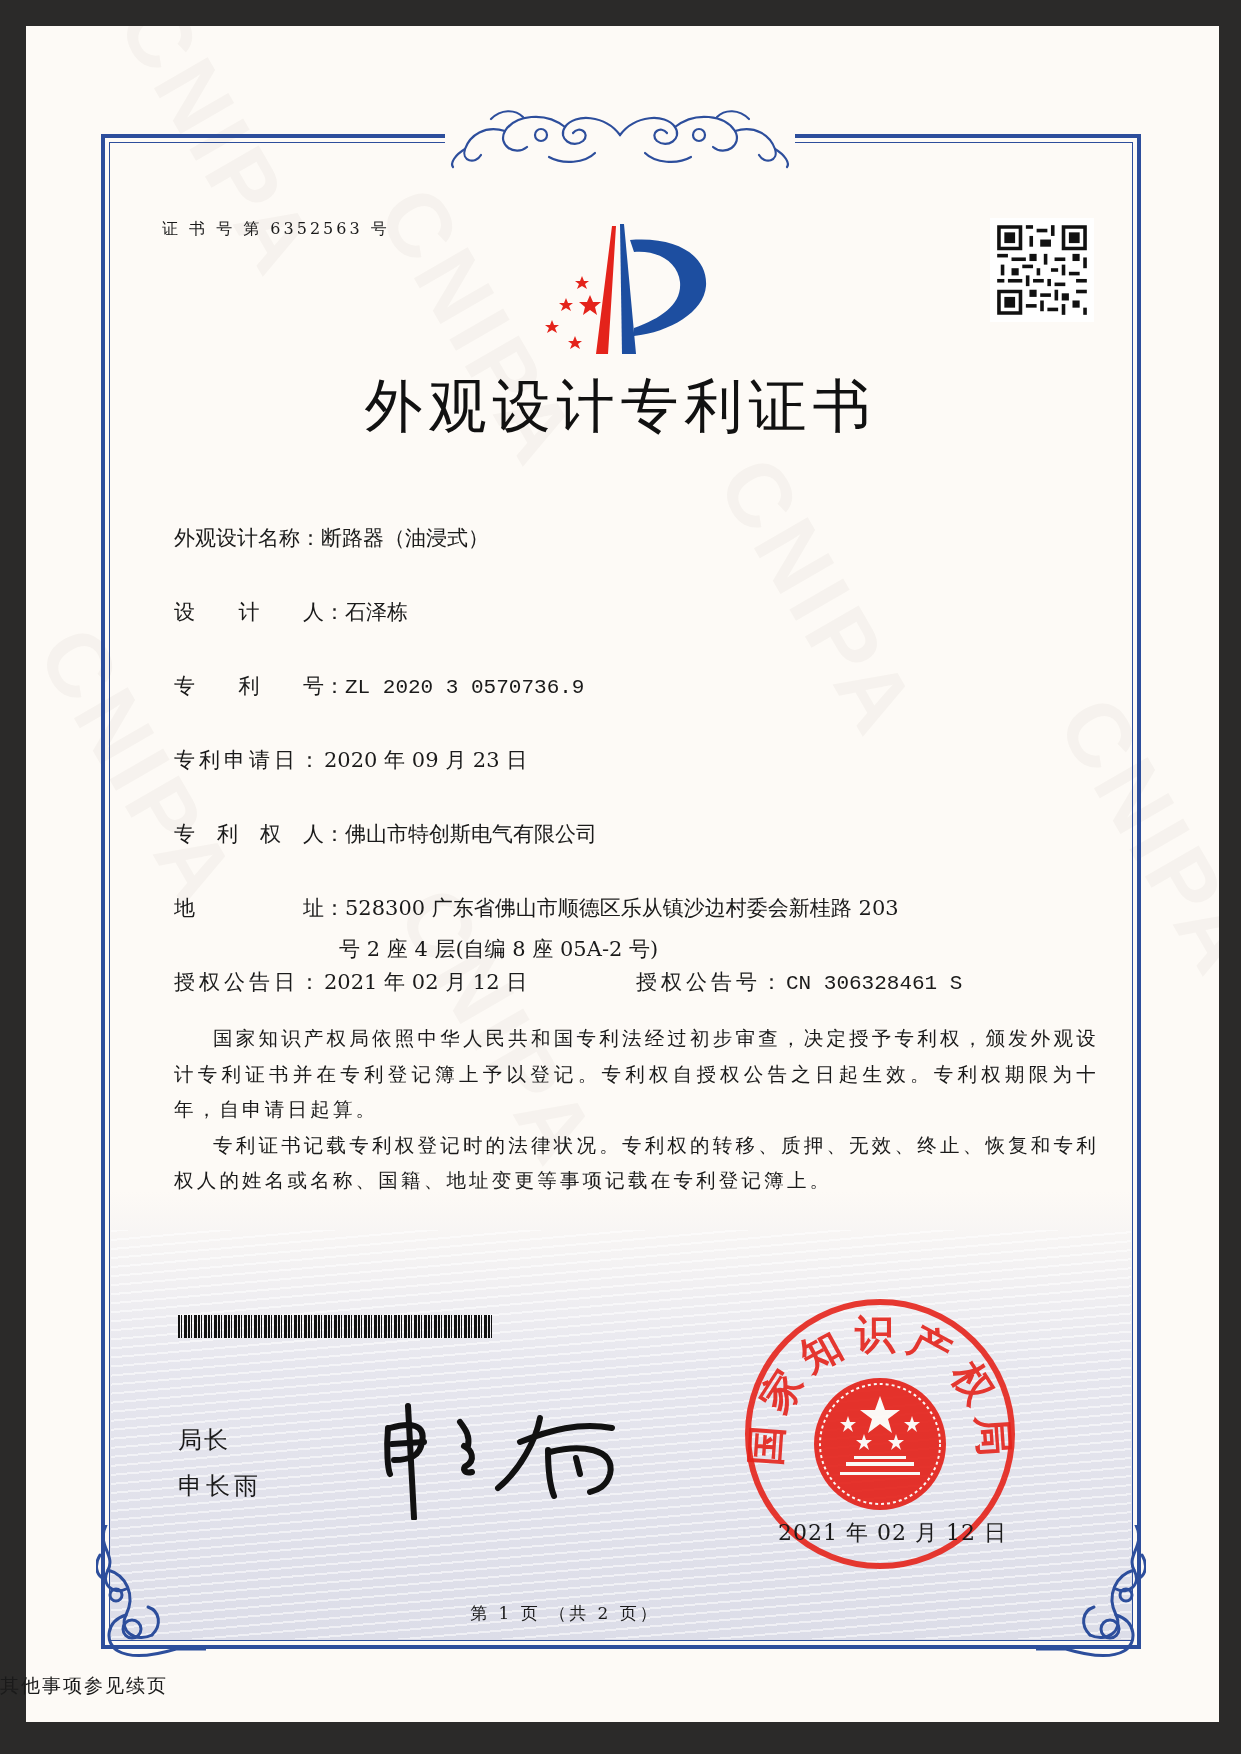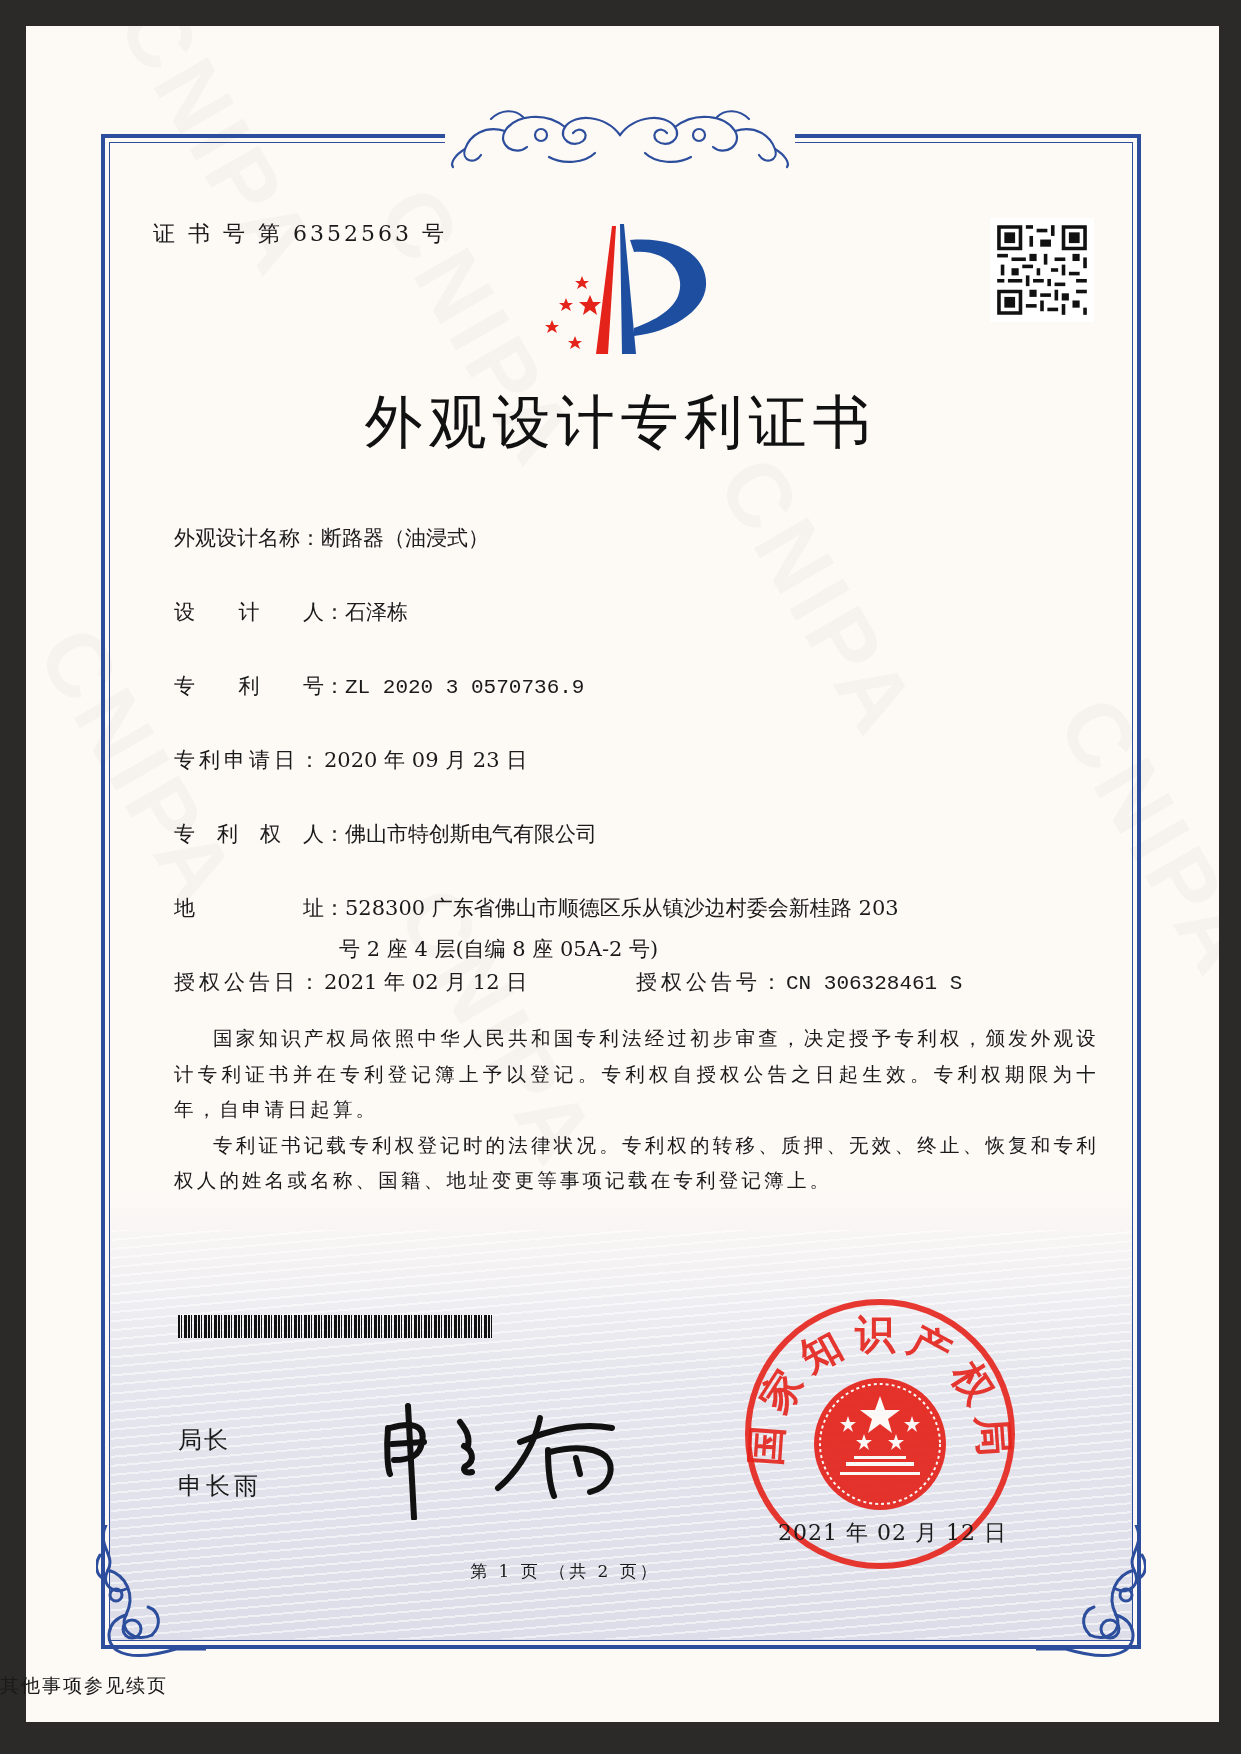--- a/index.html
+++ b/index.html
@@ -10,40 +10,40 @@
         color:rgba(200,190,180,0.12); transform:rotate(60deg); letter-spacing:6px; }
   .frame-outer { position:absolute; left:101px; top:134px; width:1040px; height:1515px;
                  border:4px solid #2d4e9c; box-sizing:border-box; }
   .frame-inner { position:absolute; left:109px; top:142px; width:1024px; height:1499px;
                  border:1.5px solid #2d4e9c; box-sizing:border-box;
                  background:linear-gradient(to bottom, rgba(253,250,246,0) 0%, rgba(253,250,246,0) 70%, #e6e6ee 82%, #dcdde8 100%); }
   .waves { position:absolute; left:111px; top:1230px; width:1020px; height:409px;
            background:repeating-linear-gradient(175deg, rgba(255,255,255,0.55) 0 2px, rgba(255,255,255,0) 2px 9px); }
   .ornament-top { position:absolute; left:445px; top:105px; width:350px; height:66px; }
   .corner { position:absolute; width:110px; height:140px; }
-  .cert-no { position:absolute; left:153px; top:219px; font-size:22px; letter-spacing:3px; }
+  .cert-no { position:absolute; left:162px; top:219px; font-size:16px; letter-spacing:3px; }
   .qr { position:absolute; left:990px; top:218px; width:104px; height:104px; background:#fff; }
   .logo { position:absolute; left:530px; top:218px; width:190px; height:140px; }
-  .title { position:absolute; left:0; width:1241px; top:384px; text-align:center; font-size:58px;
+  .title { position:absolute; left:0; width:1241px; top:368px; text-align:center; font-size:58px;
            letter-spacing:6px; color:#111; font-family:"DejaVu Serif",serif; }
   .row { position:absolute; left:174px; font-size:21px; white-space:nowrap; }
   .spread { display:inline-flex; justify-content:space-between; width:150px; }
   .addr2 { position:absolute; left:339px; font-size:21px;margin-top:10px; }
   .grant-no { position:absolute; left:636px; font-size:21px; white-space:nowrap; }
   .para { position:absolute; left:174px; width:925px; font-size:19.5px; line-height:35.5px; letter-spacing:3.2px;
           font-family:"DejaVu Sans",sans-serif; text-align:justify; }
   .para p { margin:0; text-indent:2em; }
   .barcode { position:absolute; left:178px; top:1315px; width:314px; height:23px;
              background:repeating-linear-gradient(90deg,#111 0 2px,transparent 2px 3px,#111 3px 4px,transparent 4px 6px,#111 6px 9px,transparent 9px 10px); }
   .director-title { position:absolute; left:178px; top:1424px; font-size:24px; font-family:"DejaVu Sans",sans-serif; letter-spacing:2px; }
   .director-name { position:absolute; left:178px; top:1470px; font-size:24px; font-family:"DejaVu Sans",sans-serif; letter-spacing:4px; }
   .signature { position:absolute; left:380px; top:1400px; width:260px; height:120px; }
   .seal { position:absolute; left:742px; top:1296px; width:276px; height:276px; }
   .seal-date { position:absolute; left:778px; top:1518px; font-size:22px; color:#1a1a1a; font-family:"DejaVu Serif",serif; letter-spacing:1px; }
-  .page-no { position:absolute; left:0; width:1130px; top:1560px; text-align:center; font-size:17px; letter-spacing:3px; }
+  .page-no { position:absolute; left:0; width:1130px; top:1602px; text-align:center; font-size:17px; letter-spacing:3px; }
   .see-cont { position:absolute; left:0; width:1190px; top:1673px; font-size:19px; letter-spacing:2px;
               font-family:"DejaVu Sans",sans-serif; }
 </style>
 </head>
 <body>
 
 <div class="paper">
   <div class="wm" style="left:300px;top:250px;">CNIPA</div>
   <div class="wm" style="left:640px;top:520px;">CNIPA</div>
   <div class="wm" style="left:-40px;top:690px;">CNIPA</div>

